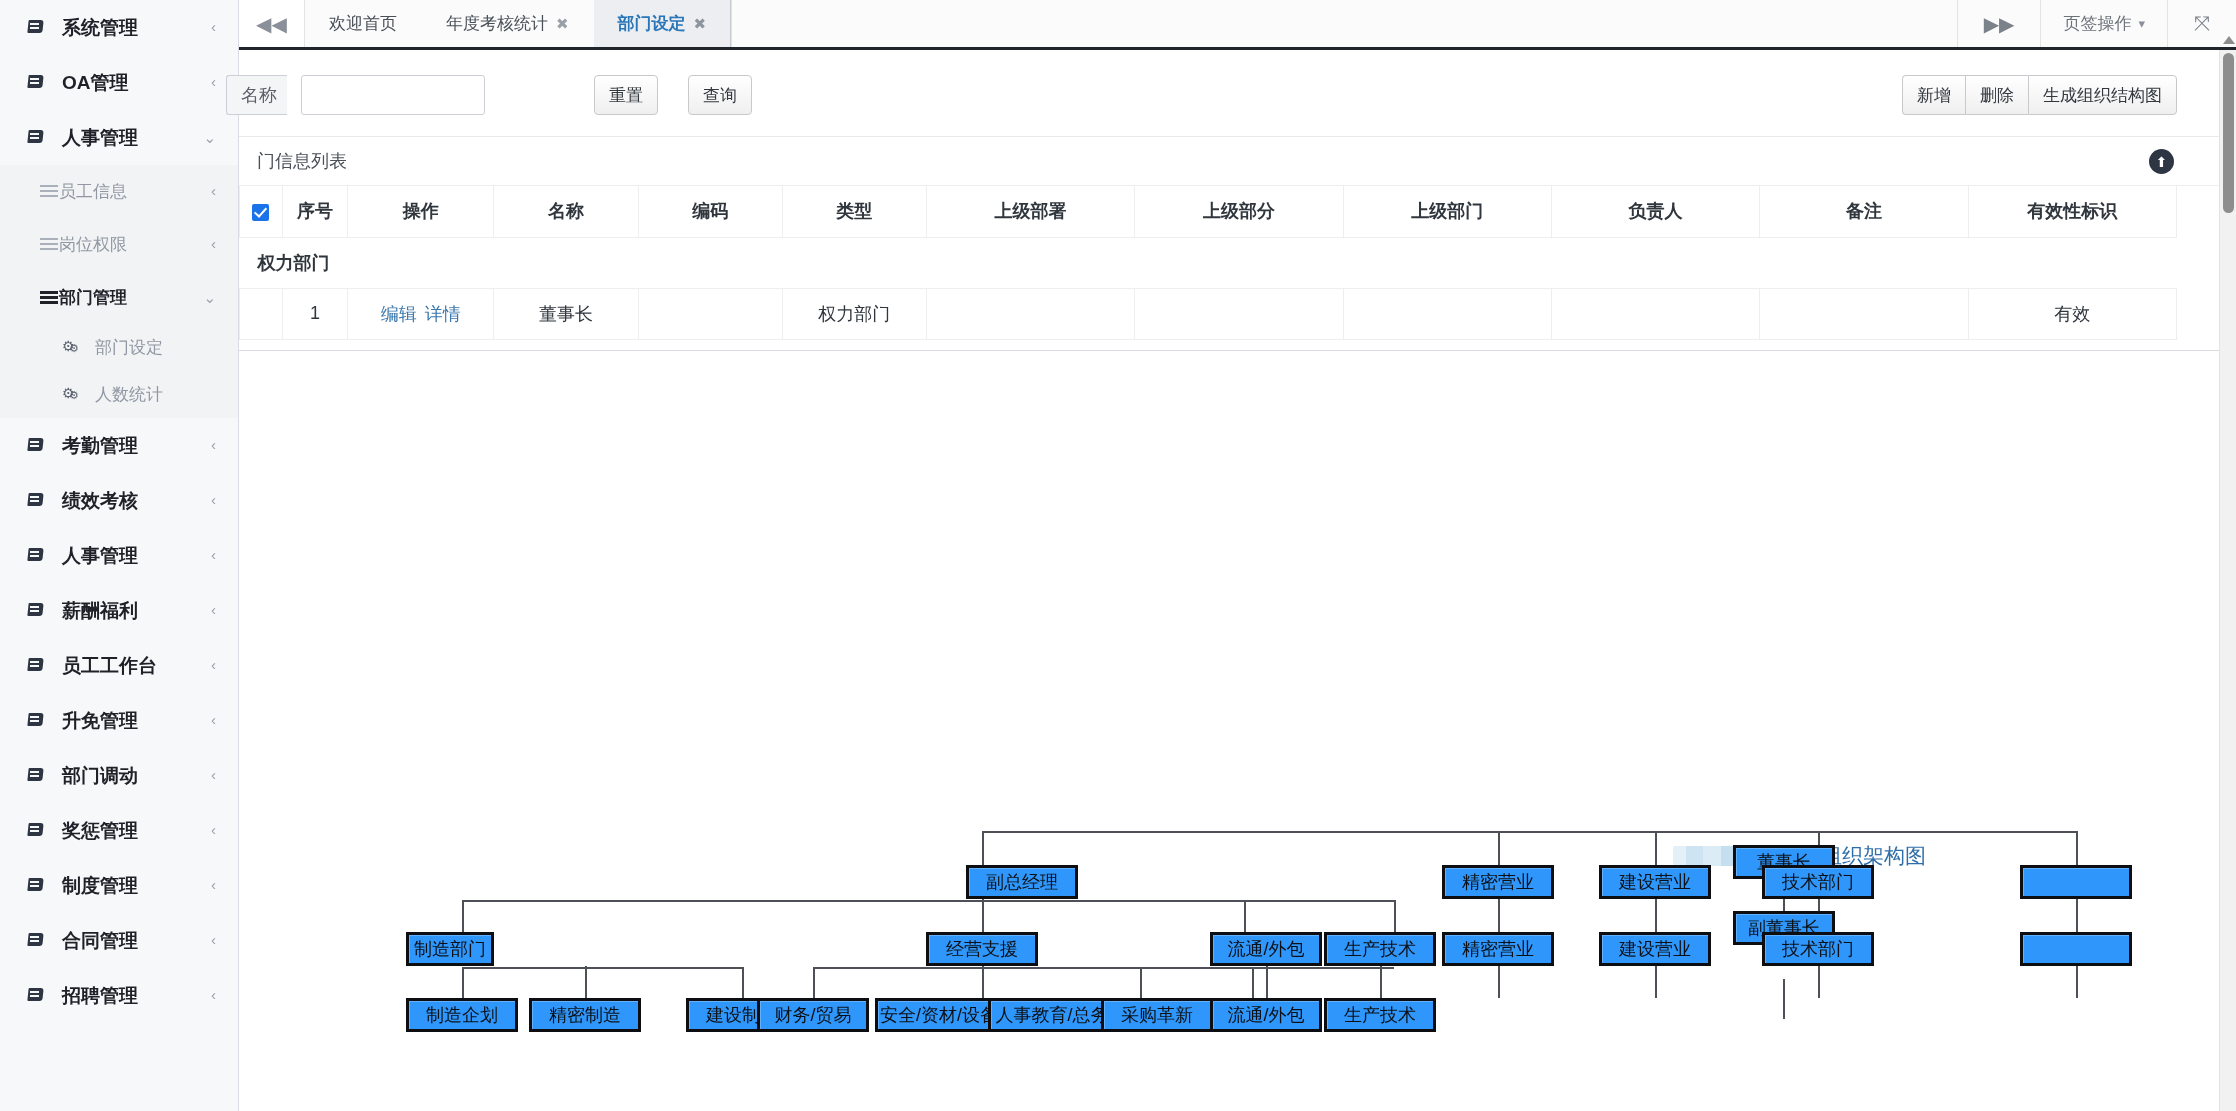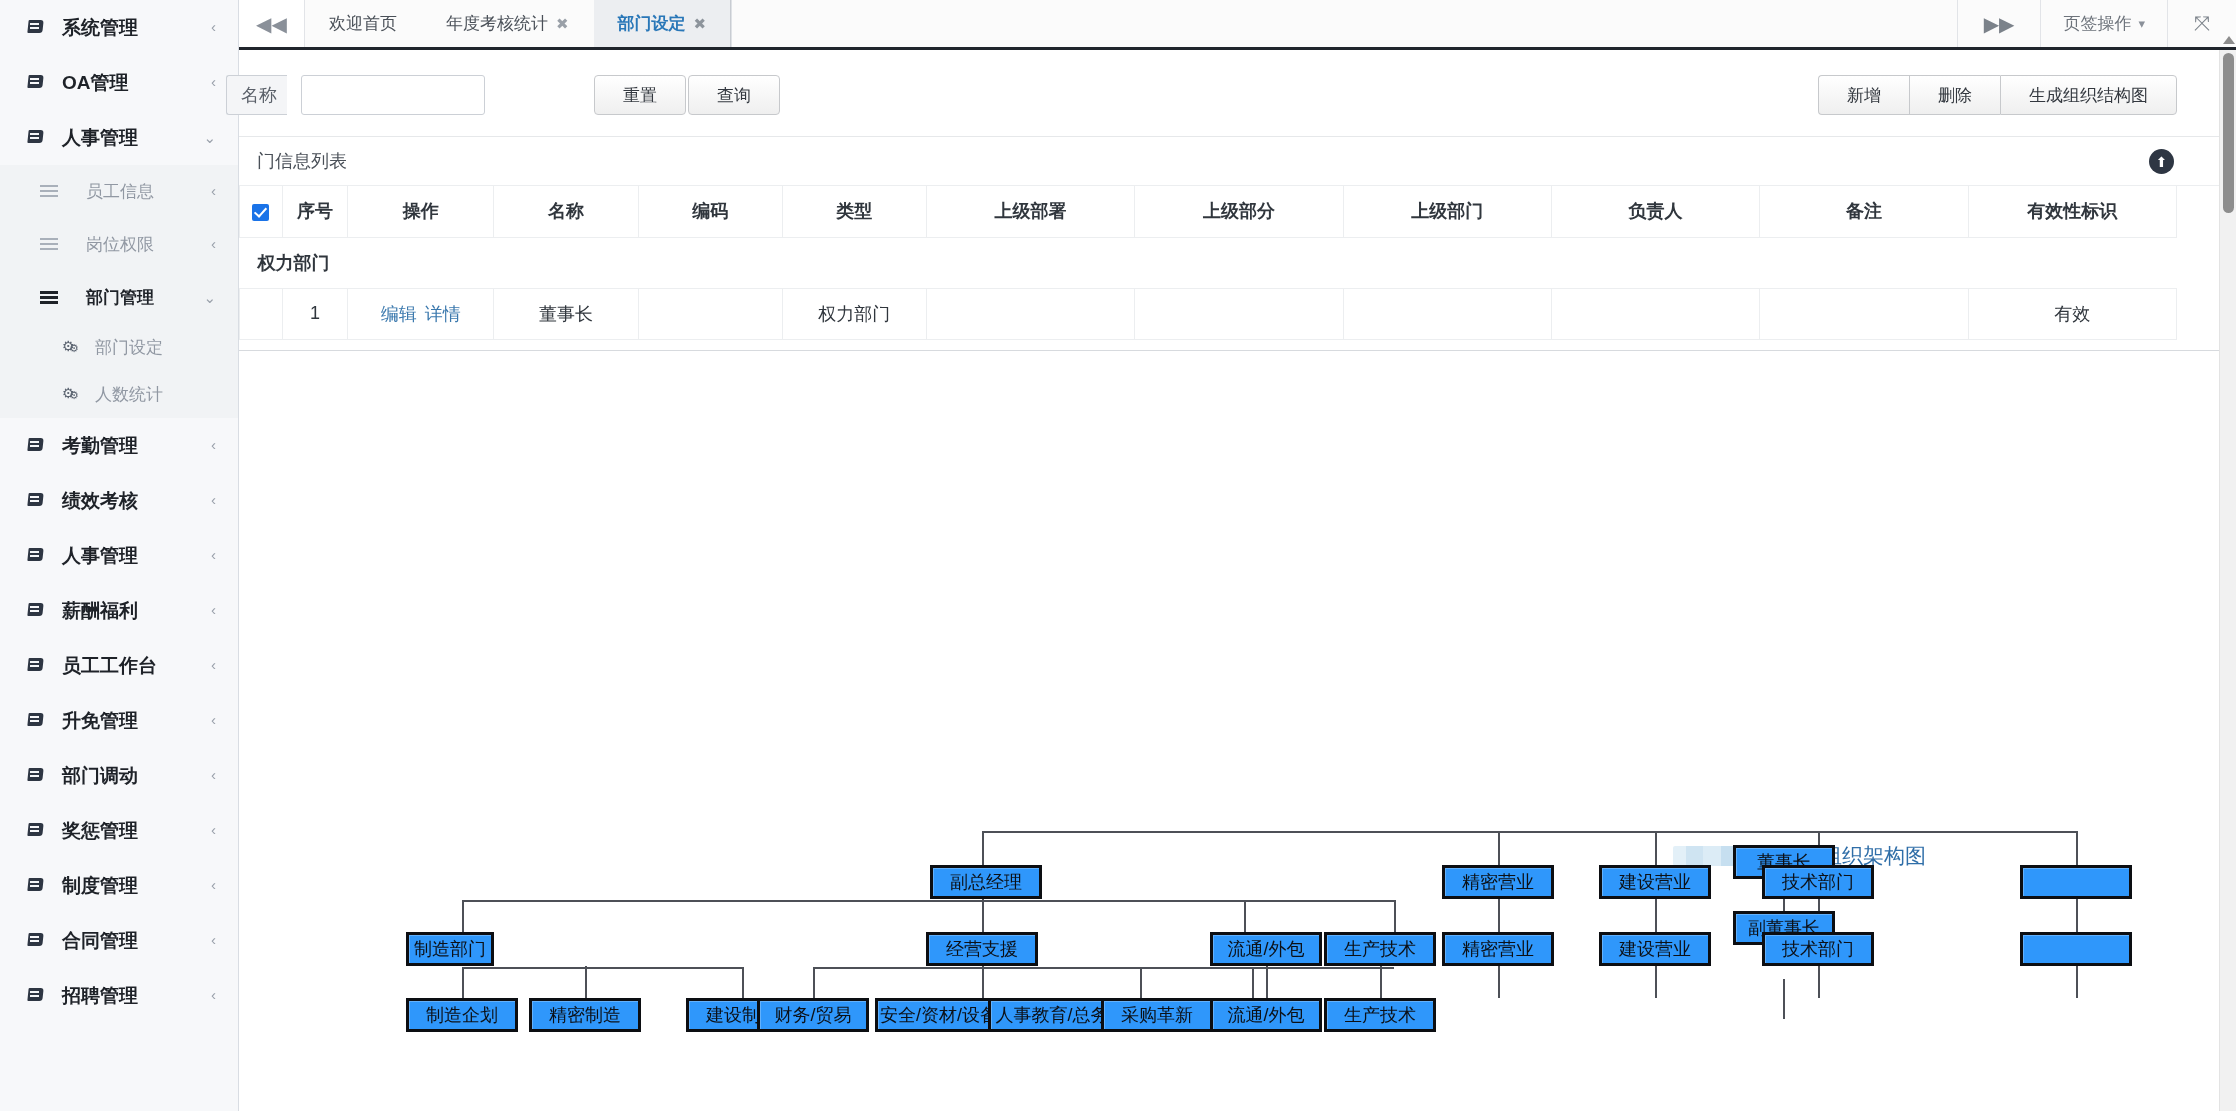--- a/index.html
+++ b/index.html
@@ -59,21 +59,21 @@
     line-height: 1; transform: translateY(-1px);
   }
   .chev.down { transform: rotate(0deg); }
 
   .subgroup { background: #f1f3f5; }
   .sub-item {
     height: 53px; display: flex; align-items: center;
     padding: 0 22px 0 40px;
     font-size: 17px; color: #9198a3; cursor: pointer;
   }
-  .sub-item .lbl { flex: 1; margin-left: 28px; }
+  .sub-item .lbl { flex: 1; margin-left: 1px; }
   .sub-item.active { color: #1e2228; font-weight: bold; }
   .bars-icon { width: 18px; flex: 0 0 18px; height: 13px; position: relative; }
   .bars-icon span {
     position: absolute; left: 0; width: 18px; height: 2.4px; background: #a9b0ba;
   }
   .sub-item.active .bars-icon span { background: #1e2228; height: 3px; }
   .bars-icon span:nth-child(1) { top: 0; }
   .bars-icon span:nth-child(2) { top: 5px; }
   .bars-icon span:nth-child(3) { top: 10px; }
 
@@ -129,21 +129,21 @@
     border-radius: 3px 0 0 3px;
   }
   .search-input {
     position: absolute; left: 62px; top: 22px;
     width: 184px; height: 40px;
     border: 1px solid #ccd0d6; border-radius: 3px;
     font-size: 17px; padding: 0 10px; outline: none; color: #333;
   }
   .btn {
     display: inline-flex; align-items: center; justify-content: center;
-    height: 40px; padding: 0 28px;
+    height: 40px; padding: 0 14px;
     font-size: 17px; color: #33383f;
     background: linear-gradient(#ffffff, #efefef);
     border: 1px solid #c7c9cc;
     cursor: pointer;
   }
   .btn.single { border-radius: 4px; }
   .btn-reset { position: absolute; left: 355px; top: 22px; }
   .btn-query { position: absolute; left: 449px; top: 22px; }
   .btn-group { position: absolute; right: 59px; top: 22px; display: flex; }
   .btn-group .btn { border-right: none; }
@@ -515,21 +515,21 @@
       <div class="ln v" style="left:1027px; top:562px; height:32px;"></div>
       <div class="ln v" style="left:1141px; top:562px; height:32px;"></div>
       <div class="ln v" style="left:1259px; top:562px; height:32px;"></div>
       <div class="ln v" style="left:1416px; top:562px; height:32px;"></div>
       <div class="ln v" style="left:1579px; top:562px; height:32px;"></div>
       <div class="ln v" style="left:1837px; top:562px; height:32px;"></div>
 
       <div class="node" style="left:1494px; top:441px; width:102px; height:34px;">董事长</div>
       <div class="node" style="left:1494px; top:507px; width:102px; height:34px;">副董事长</div>
 
-      <div class="node" style="left:691px; top:461px; width:112px; height:34px;">副总经理</div>
+      <div class="node" style="left:727px; top:461px; width:112px; height:34px;">副总经理</div>
       <div class="node" style="left:1203px; top:461px; width:112px; height:34px;">精密营业</div>
       <div class="node" style="left:1360px; top:461px; width:112px; height:34px;">建设营业</div>
       <div class="node" style="left:1523px; top:461px; width:112px; height:34px;">技术部门</div>
       <div class="node" style="left:1781px; top:461px; width:112px; height:34px;"></div>
 
       <div class="node" style="left:167px; top:528px; width:88px; height:34px;">制造部门</div>
       <div class="node" style="left:687px; top:528px; width:112px; height:34px;">经营支援</div>
       <div class="node" style="left:971px; top:528px; width:112px; height:34px;">流通/外包</div>
       <div class="node" style="left:1085px; top:528px; width:112px; height:34px;">生产技术</div>
       <div class="node" style="left:1203px; top:528px; width:112px; height:34px;">精密营业</div>

